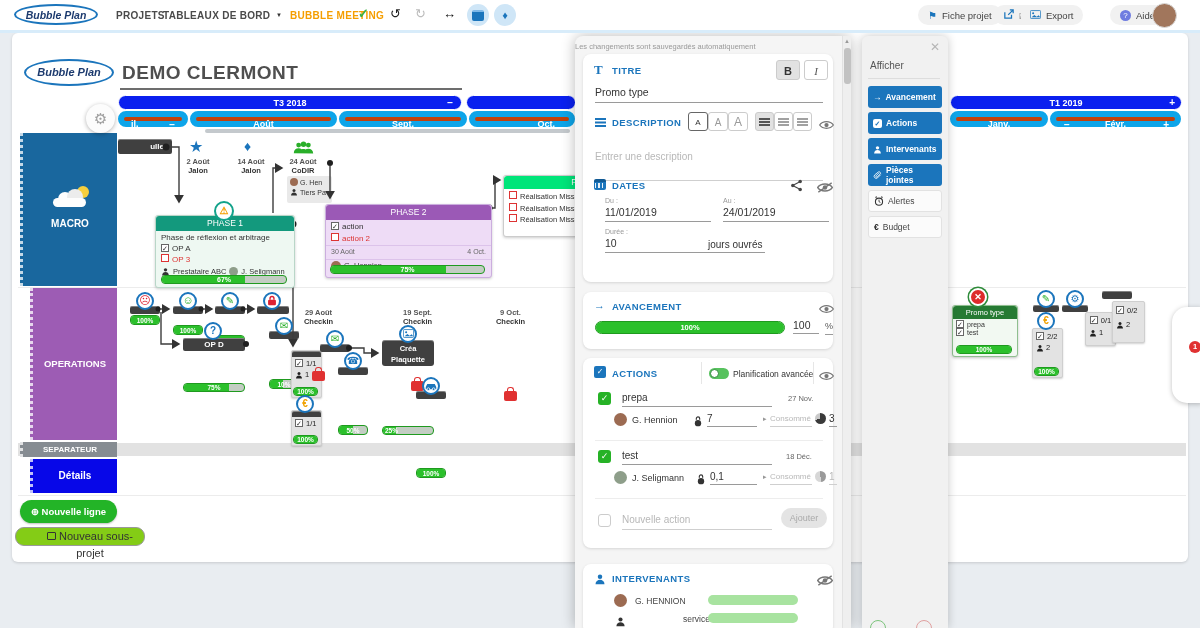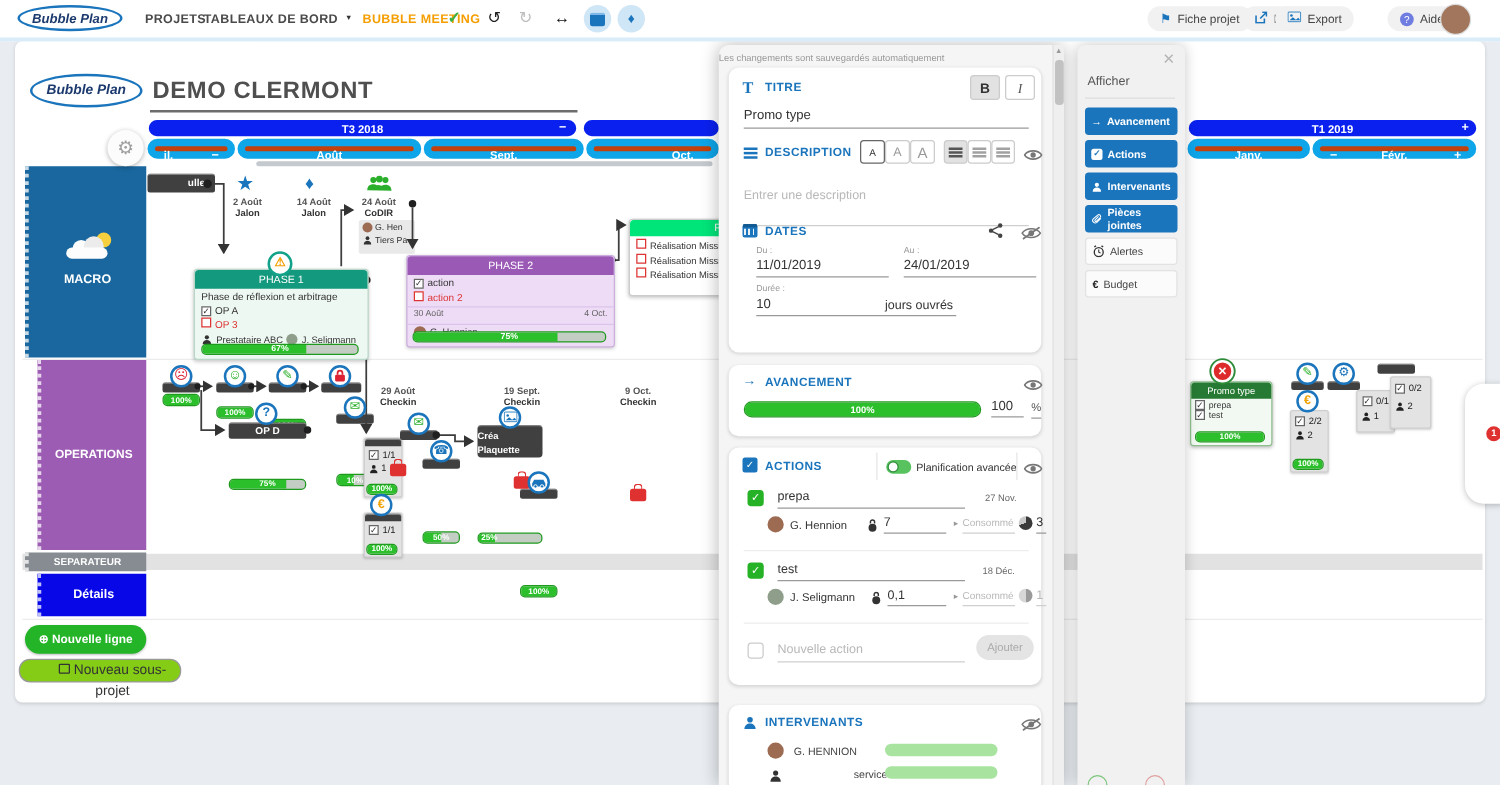--- a/index.html
+++ b/index.html
@@ -354,21 +354,21 @@
   <div class="a bub" style="left:344px;top:352px;color:#1b75bc;font-size:10px;">☎</div>
   <div class="a pill" style="left:338px;top:376px;width:30px;height:10px;line-height:9px;"><i style="width:50%;"></i><b>50%</b></div>
 
   <div class="a bub" style="left:399px;top:325px;">
     <svg width="11" height="9" viewBox="0 0 14 11" style="margin-top:2px;">
         <rect x="0.5" y="0.5" width="13" height="10" rx="1" fill="none" stroke="#1b75bc"></rect>
         <circle cx="4" cy="4" r="1.3" fill="#1b75bc"></circle>
         <path d="M2 9l3.5-3 3 2.5 2.5-2L13 9z" fill="#1b75bc"></path>
       </svg>
   </div>
-  <div class="a bbar" style="left:382px;top:340px;width:52px;height:26px;border-radius:3px;color:#fff;font-weight:bold;font-size:7.5px;text-align:left;line-height:11px;padding-top:3px;box-sizing:border-box;">
+  <div class="a bbar" style="left:382px;top:340px;width:52px;height:26px;border-radius:3px;color:#fff;font-weight:bold;font-size:7.5px;text-align:center;line-height:11px;padding-top:3px;box-sizing:border-box;">
     <div>Créa</div>
     <div>Plaquette</div>
   </div>
   <div class="a pill" style="left:382px;top:367px;width:52px;height:9px;line-height:8px;text-align:left;"><i style="width:25%;"></i><b style="margin-left:2px;">25%</b></div>
 
   <div class="a bbar" style="left:416px;top:391px;width:30px;height:8px;"></div>
   <div class="a bub" style="left:422px;top:377px;">
     <svg width="12" height="9" viewBox="0 0 16 11" style="margin-top:3px;">
         <path d="M1 9V6l2-4h10l2 4v3z" fill="#1b75bc"></path>
         <circle cx="4.5" cy="9" r="1.8" fill="#1b75bc" stroke="#fff"></circle>

